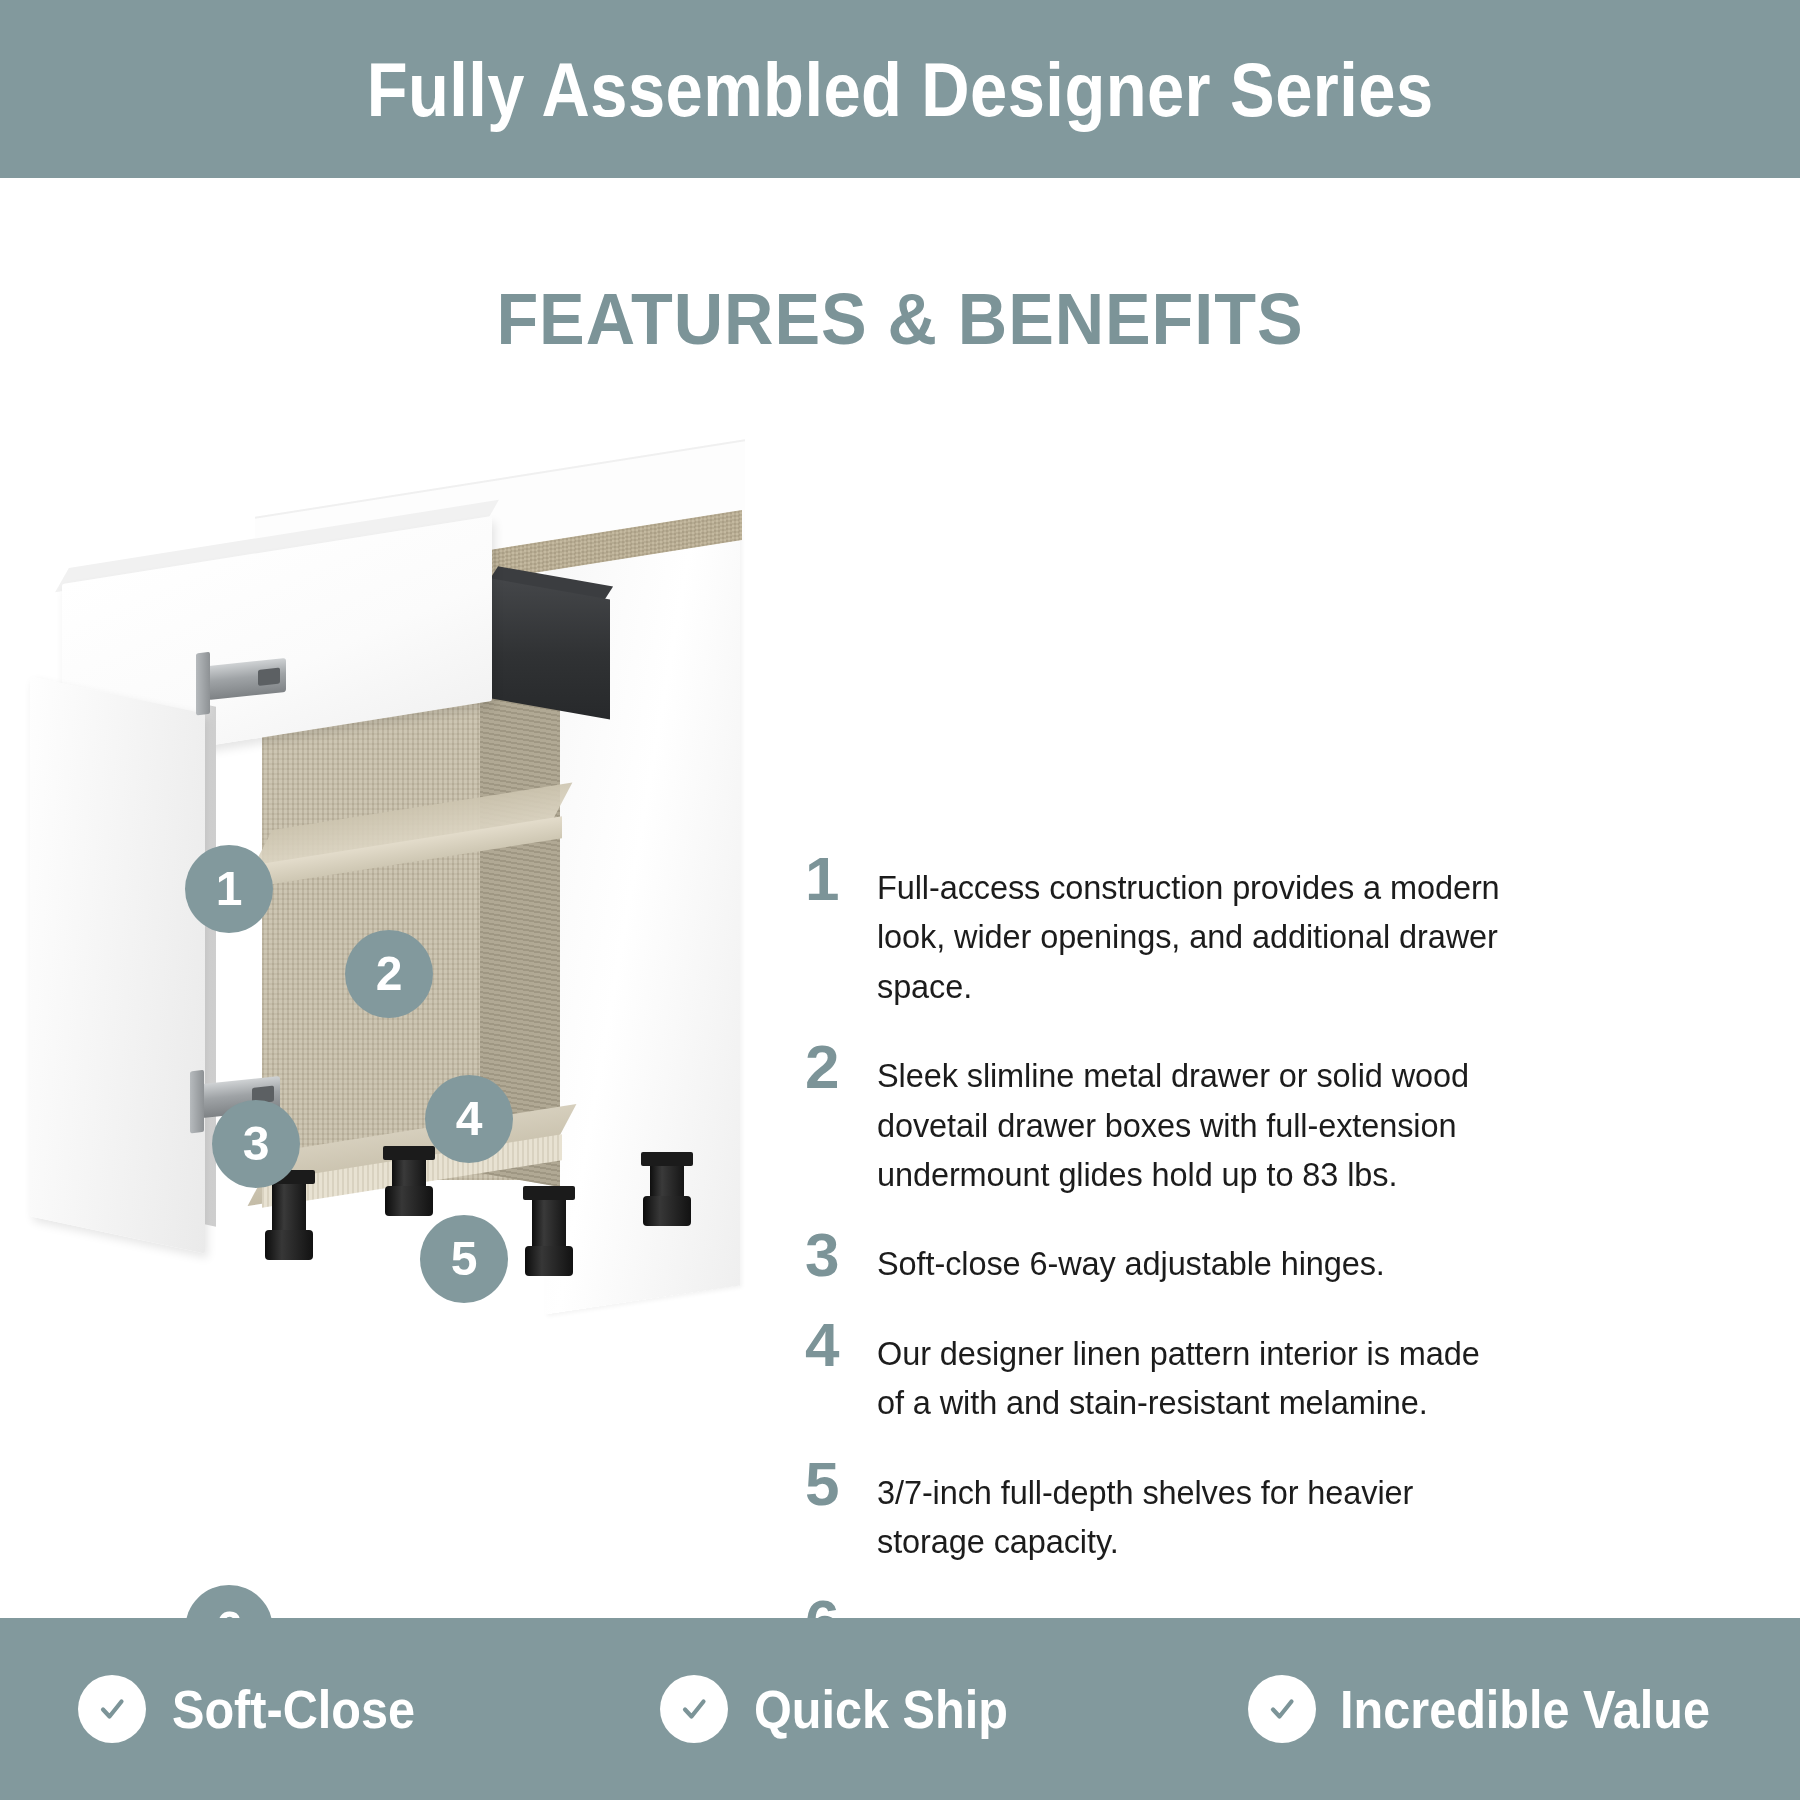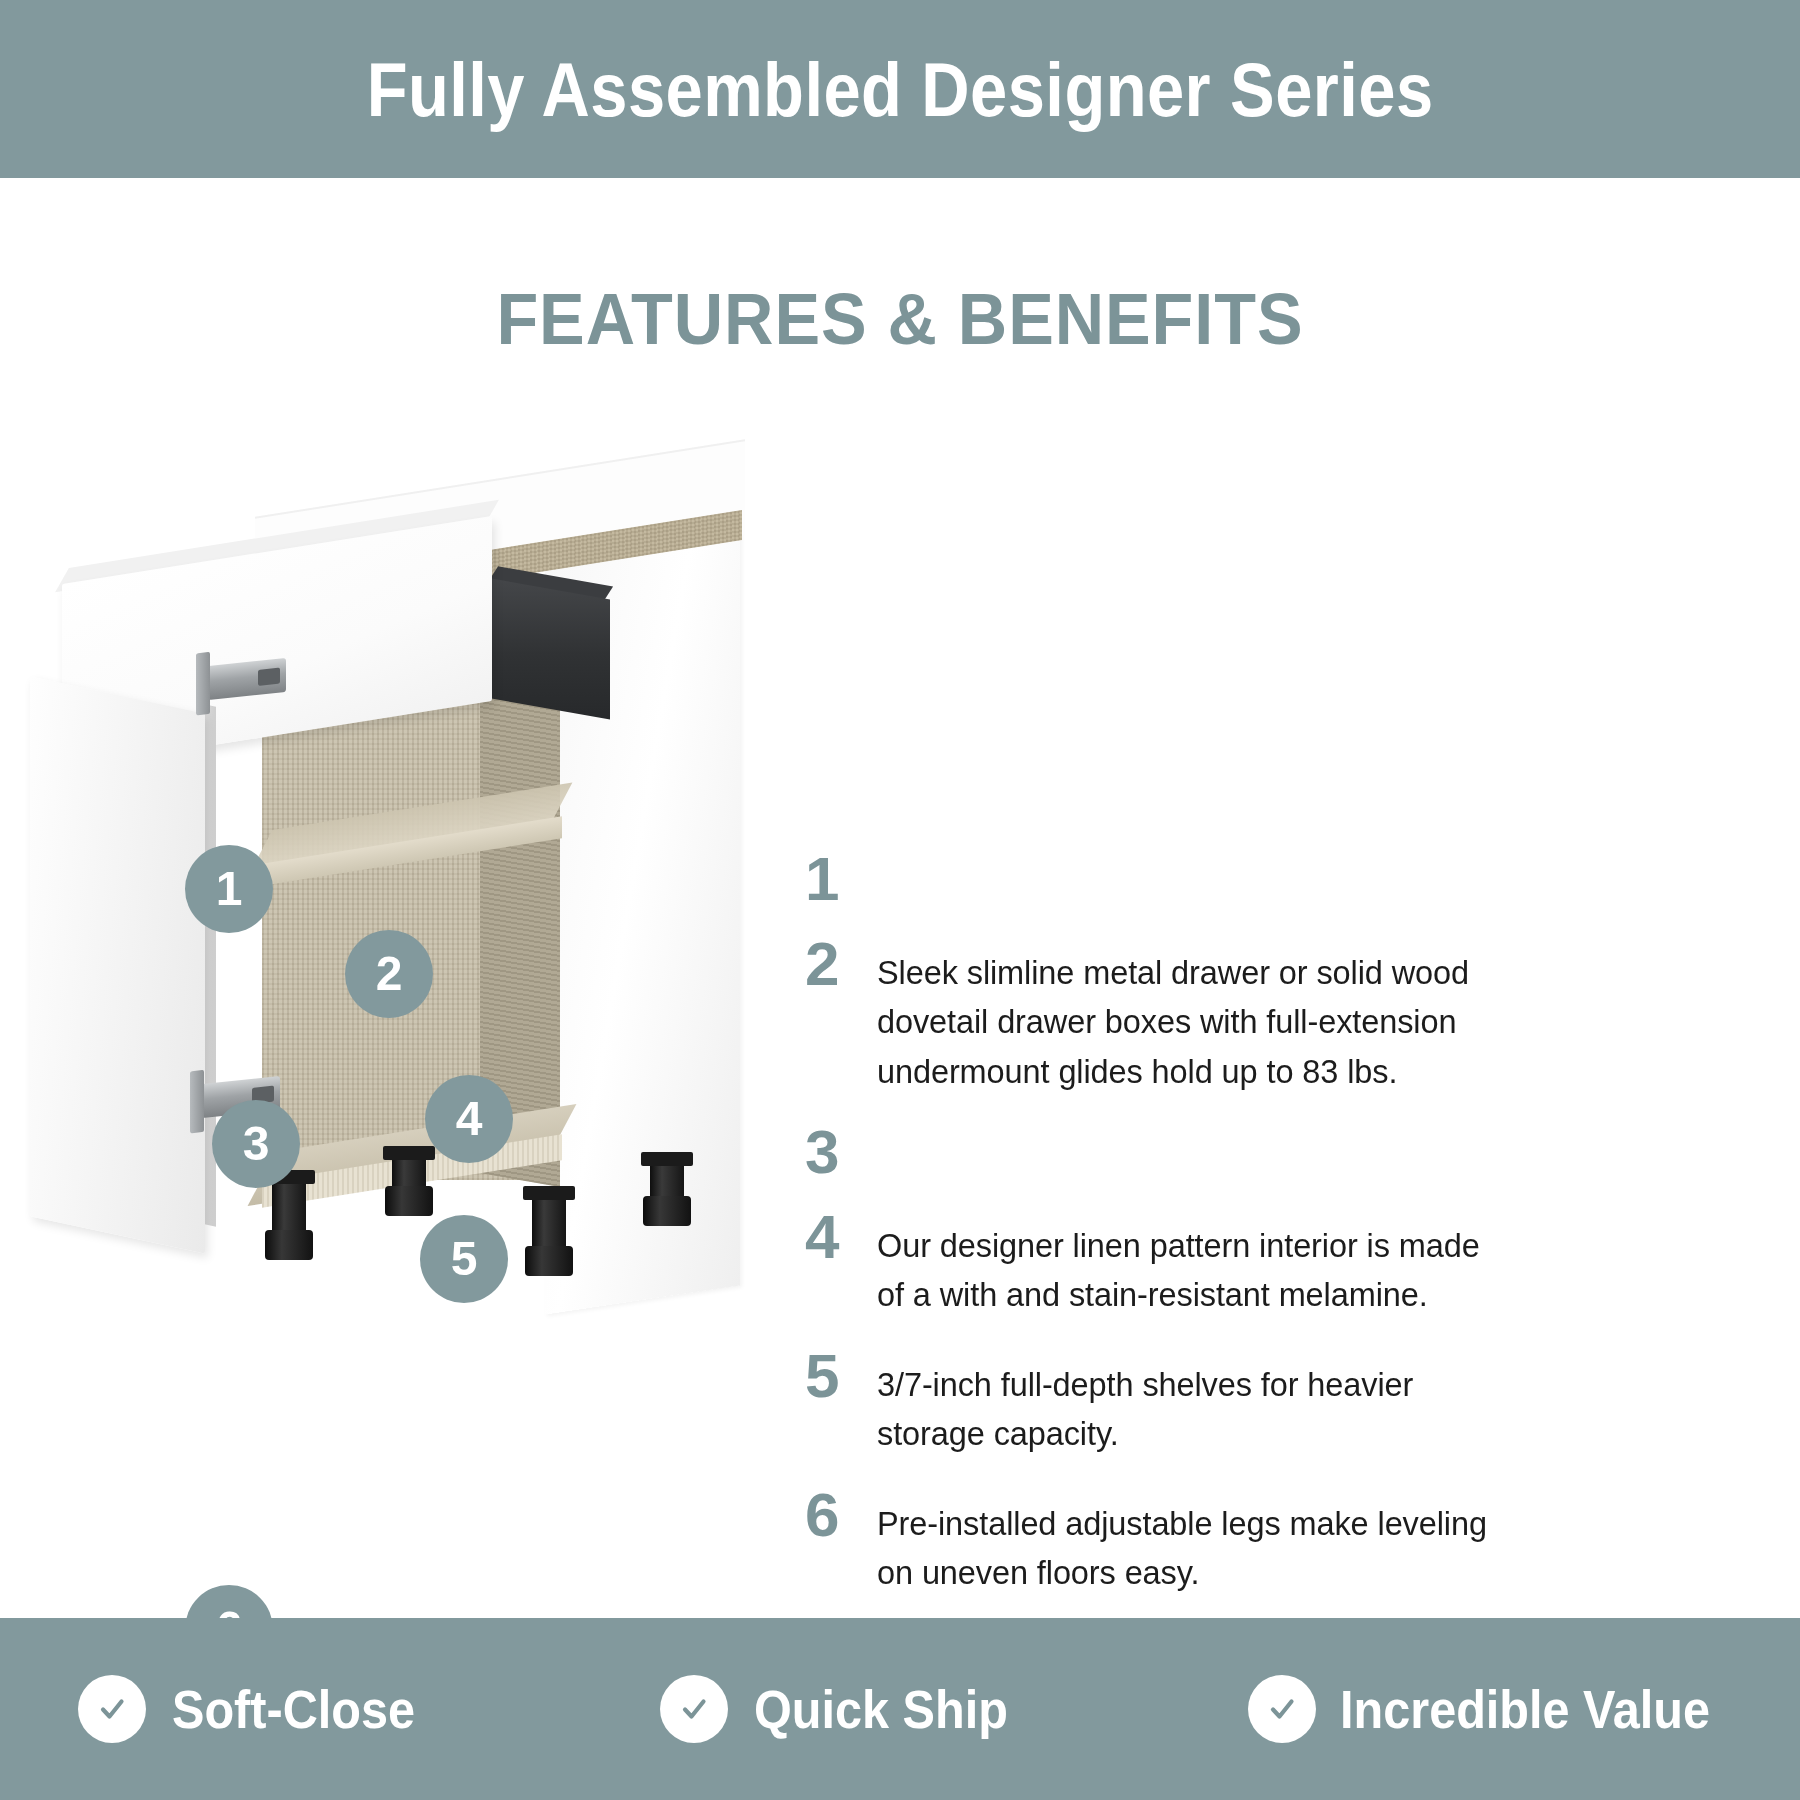--- a/index.html
+++ b/index.html
@@ -397,29 +397,31 @@
   <div class="badge badge-2">2</div>
   <div class="badge badge-3">3</div>
   <div class="badge badge-4">4</div>
   <div class="badge badge-5">5</div>
   <div class="badge badge-6">6</div>
 
   <div class="feature-list">
 
     <div class="feature-item">
       <div class="feature-num">1</div>
+      <div class="feature-text">Full-access construction provides a modern look, wider openings, and additional drawer space.</div>
     </div>
 
     <div class="feature-item">
       <div class="feature-num">2</div>
       <div class="feature-text">Sleek slimline metal drawer or solid wood dovetail drawer boxes with full-extension undermount glides hold up to 83 lbs.</div>
     </div>
 
     <div class="feature-item">
       <div class="feature-num">3</div>
+      <div class="feature-text">Soft-close 6-way adjustable hinges.</div>
     </div>
 
     <div class="feature-item">
       <div class="feature-num">4</div>
       <div class="feature-text">Our designer linen pattern interior is made of a with and stain-resistant melamine.</div>
     </div>
 
     <div class="feature-item">
       <div class="feature-num">5</div>
       <div class="feature-text">3/7-inch full-depth shelves for heavier storage capacity.</div>

